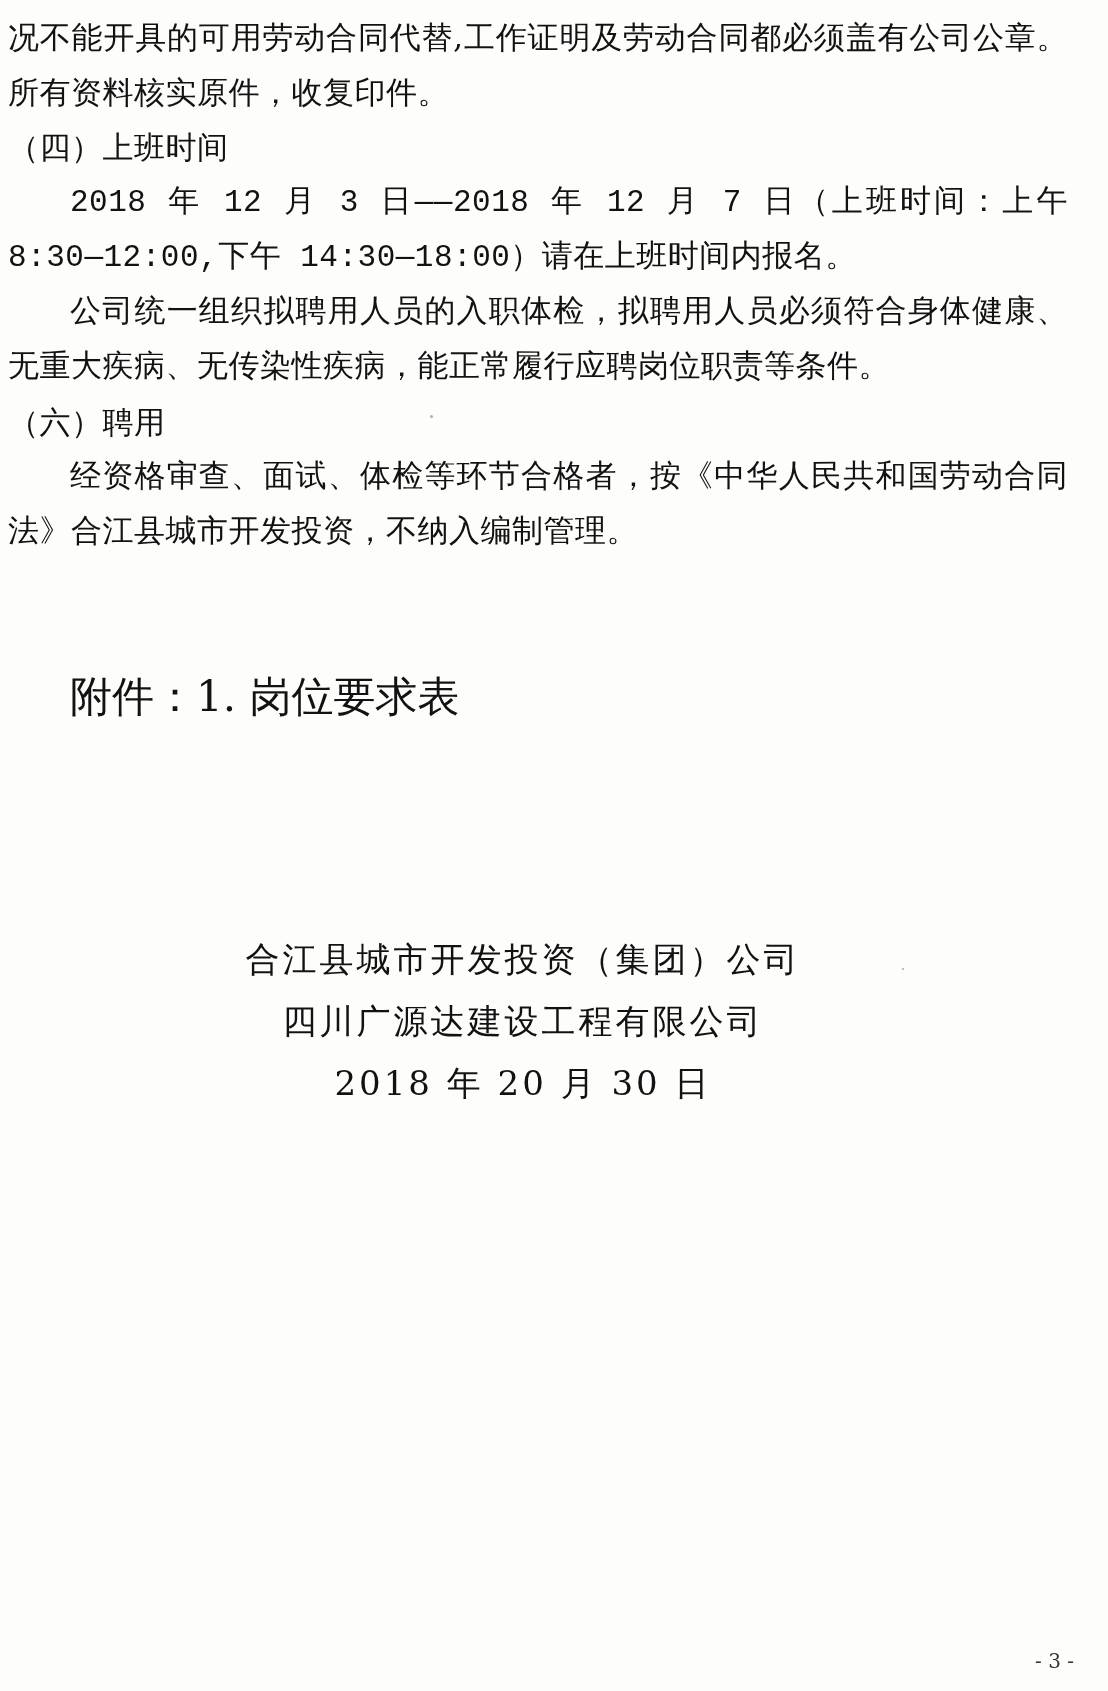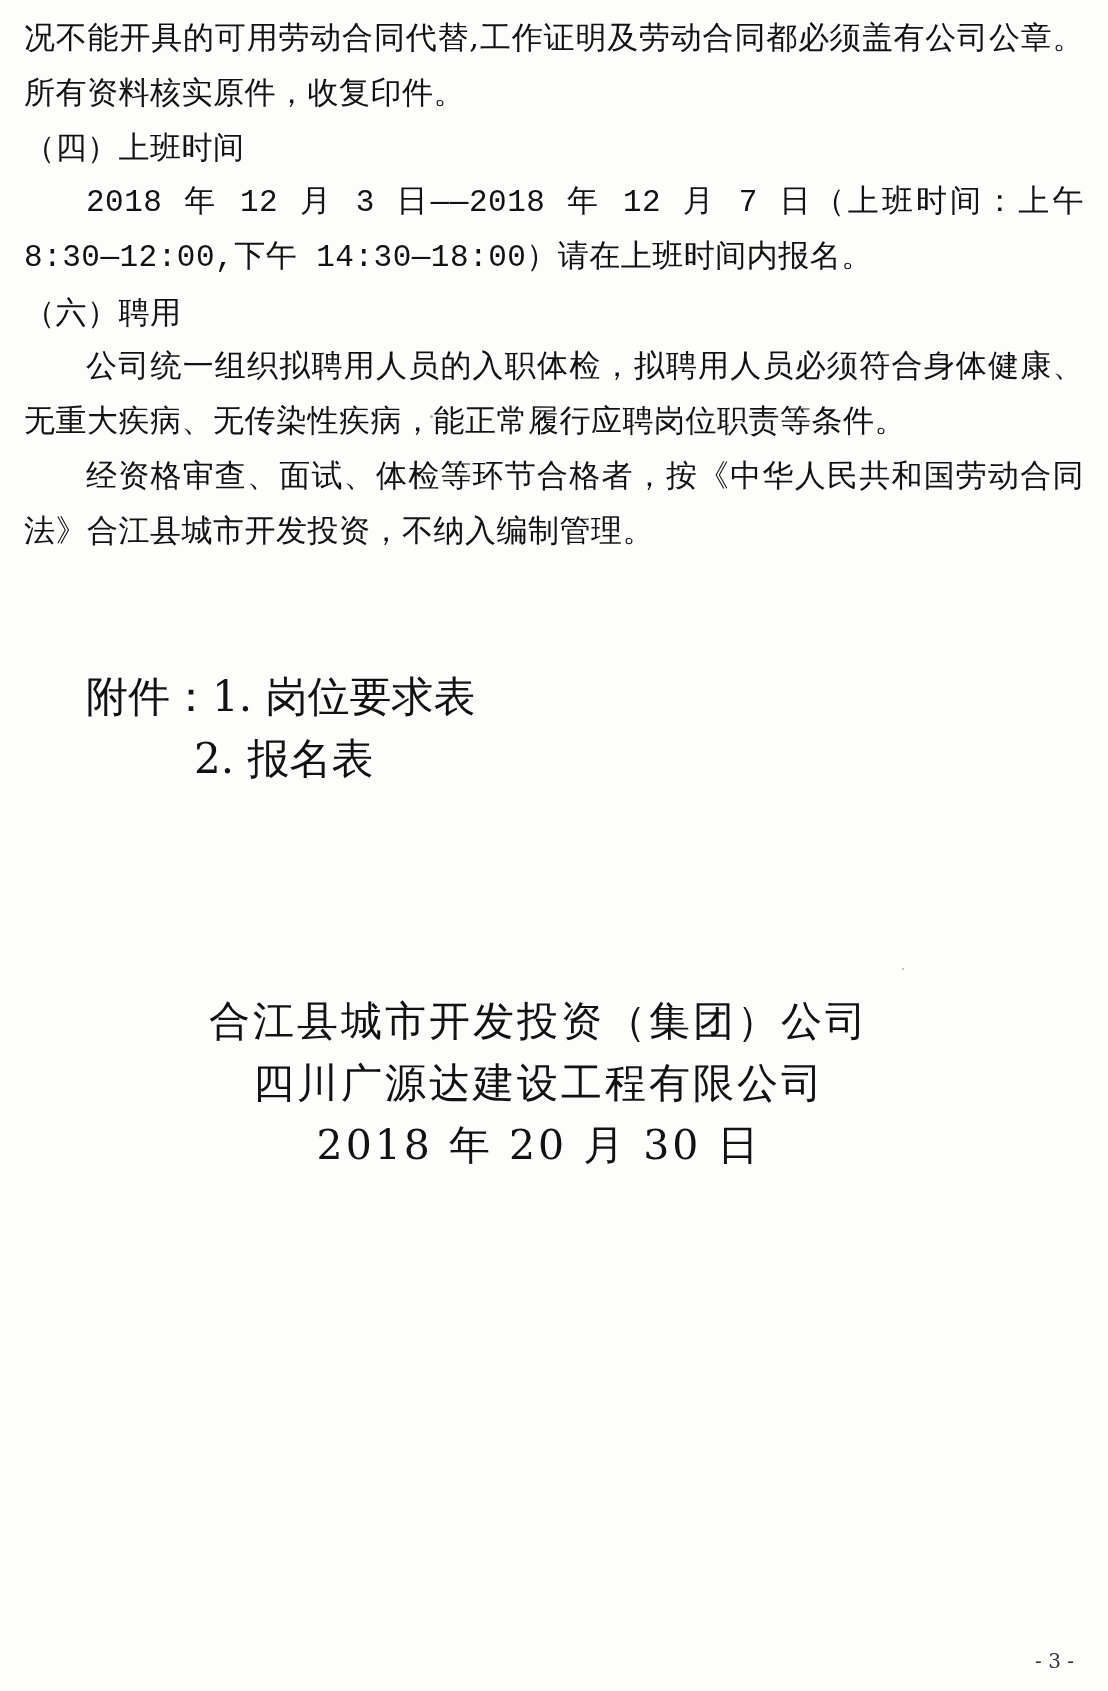--- a/index.html
+++ b/index.html
@@ -18,21 +18,21 @@
   .page {
     position: absolute;
     left: 0;
     top: 0;
     width: 1108px;
     height: 1691px;
     background: #fdfdfb;
   }
   .content {
     position: absolute;
-    left: 24px;
+    left: 8px;
     top: 10px;
     width: 1060px;
   }
   .para {
     font-size: 31px;
     line-height: 55px;
     letter-spacing: 0.5px;
     text-align: justify;
     margin: 0;
     color: #121212;
@@ -56,21 +56,21 @@
   }
   .attach-line.second {
     padding-left: 108px;
   }
   .sign-block {
     margin-top: 200px;
     text-align: center;
     padding-right: 30px;
   }
   .sign-line {
-    font-size: 41px;
+    font-size: 34px;
     line-height: 62px;
     letter-spacing: 3px;
     color: #121212;
   }
   .page-number {
     position: absolute;
     right: 34px;
     bottom: 18px;
     font-size: 20px;
     color: #333;
@@ -91,31 +91,30 @@
 <div class="page">
   <div class="content">
 
     <p class="para">况不能开具的可用劳动合同代替,工作证明及劳动合同都必须盖有公司公章。所有资料核实原件，收复印件。</p>
 
     <p class="para">（四）上班时间</p>
 
     <p class="para indent">2018 年 12 月 3 日——2018 年 12 月 7 日（上班时间：上午 8:30—12:00,下午 14:30—18:00）请在上班时间内报名。</p>
 
 
+    <p class="para indent">公司统一组织拟聘用人员的入职体检，拟聘用人员必须符合身体健康、无重大疾病、无传染性疾病，能正常履行应聘岗位职责等条件。</p>
+
     <p class="para">（六）聘用</p>
-
-    <p class="para indent">公司统一组织拟聘用人员的入职体检，拟聘用人员必须符合身体健康、无重大疾病、无传染性疾病，能正常履行应聘岗位职责等条件。</p>
 
     <p class="para indent">经资格审查、面试、体检等环节合格者，按《中华人民共和国劳动合同法》合江县城市开发投资，不纳入编制管理。</p>
 
     <div class="spacer-lg"></div>
 
     <div class="attach-block">
       <div class="attach-line">附件：1. 岗位要求表</div>
-      <div class="attach-line second">2. 报名表</div>
     </div>
 
     <div class="sign-block">
       <div class="sign-line">合江县城市开发投资（集团）公司</div>
       <div class="sign-line">四川广源达建设工程有限公司</div>
       <div class="sign-line">2018 年 20 月 30 日</div>
     </div>
 
   </div>
 

